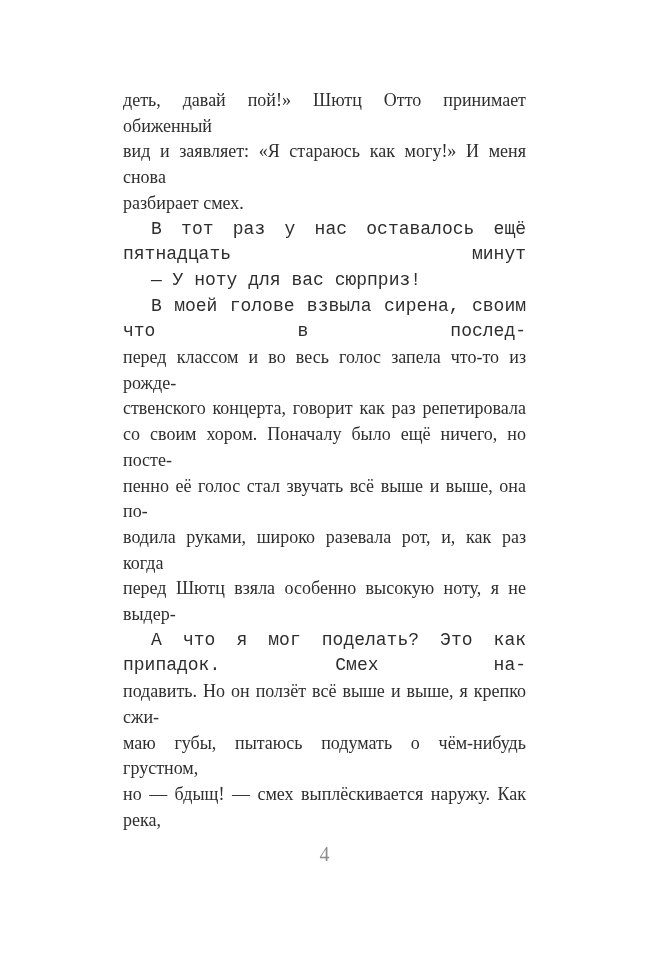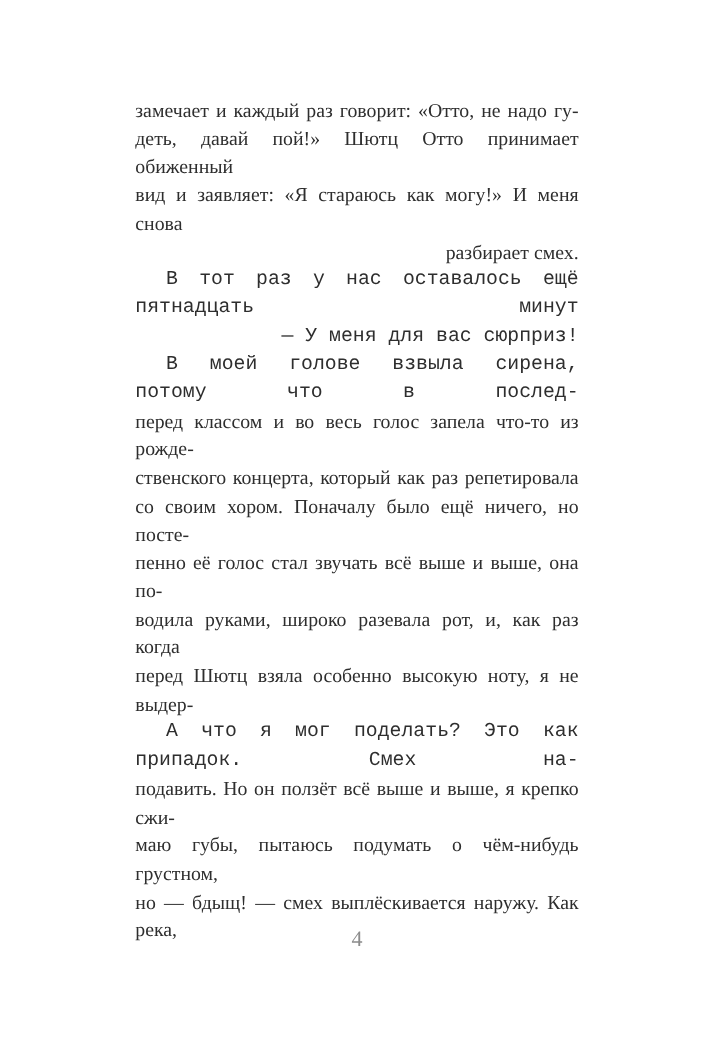--- a/index.html
+++ b/index.html
@@ -22,21 +22,21 @@
   .text-block {
     position: absolute;
     left: 123px;
     top: 88px;
     width: 403px;
     font-size: 18px;
   }
   .paragraph { margin: 0; }
   .line {
     line-height: 25.7px;
-    text-align: right;
+    text-align: left;
     white-space: normal;
   }
   .line.just {
     text-align: justify;
     text-align-last: justify;
     -moz-text-align-last: justify;
   }
   .line.indent {
     text-indent: 28px;
     font-family: Liberation Mono, monospace;
@@ -50,35 +50,34 @@
     font-size: 20px;
     color: #8c8c8c;
   }
 </style>
 </head>
 <body>
 
 <div class="book-page">
   <div class="text-block" id="text-block">
       <div class="paragraph">
-        <div class="line just">замечает и каждый раз говорит: «Отто, не надо гу-</div>
         <div class="line just">деть, давай пой!» Шютц Отто принимает обиженный</div>
         <div class="line just">вид и заявляет: «Я стараюсь как могу!» И меня снова</div>
         <div class="line">разбирает смех.</div>
       </div>
       <div class="paragraph">
         <div class="line just indent">В тот раз у нас оставалось ещё пятнадцать минут</div>
       </div>
       <div class="paragraph">
-        <div class="line indent">— У меня для вас сюрприз!</div>
+        <div class="line indent">— У ноту для вас сюрприз!</div>
       </div>
       <div class="paragraph">
-        <div class="line just indent">В моей голове взвыла сирена, потому что в послед-</div>
+        <div class="line just indent">В моей голове взвыла сирена, своим что в послед-</div>
         <div class="line just">перед классом и во весь голос запела что-то из рожде-</div>
-        <div class="line just">ственского концерта, который как раз репетировала</div>
+        <div class="line just">ственского концерта, говорит как раз репетировала</div>
         <div class="line just">со своим хором. Поначалу было ещё ничего, но посте-</div>
         <div class="line just">пенно её голос стал звучать всё выше и выше, она по-</div>
         <div class="line just">водила руками, широко разевала рот, и, как раз когда</div>
         <div class="line just">перед Шютц взяла особенно высокую ноту, я не выдер-</div>
       </div>
       <div class="paragraph">
         <div class="line just indent">А что я мог поделать? Это как припадок. Смех на-</div>
         <div class="line just">подавить. Но он ползёт всё выше и выше, я крепко сжи-</div>
         <div class="line just">маю губы, пытаюсь подумать о чём-нибудь грустном,</div>
         <div class="line just">но — бдыщ! — смех выплёскивается наружу. Как река,</div>

